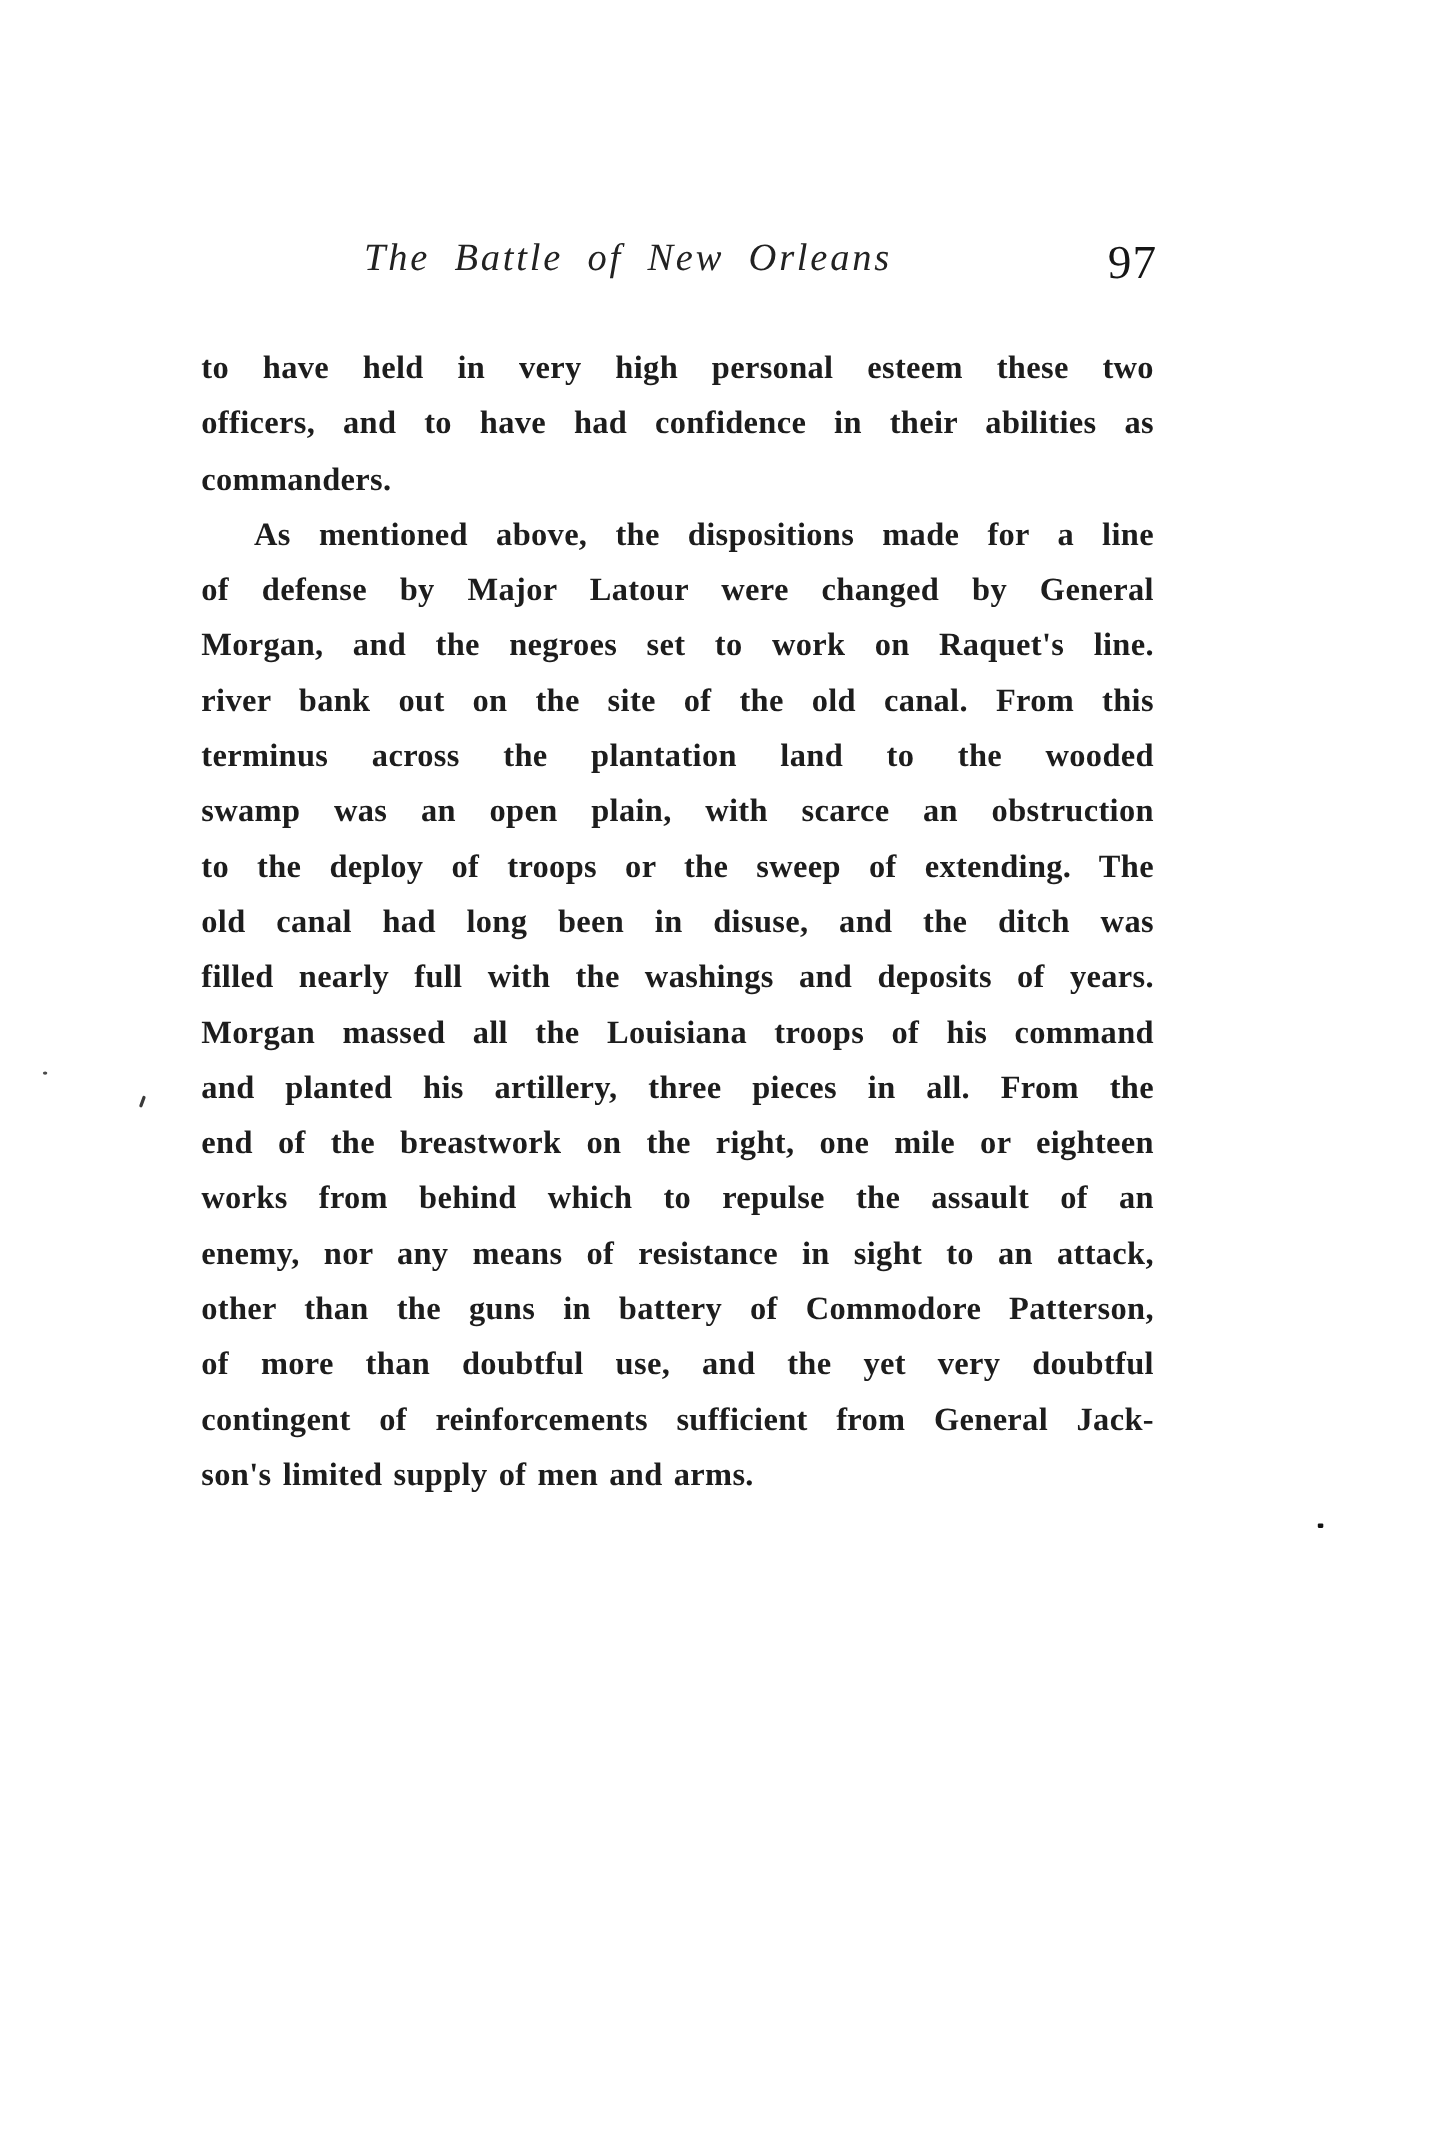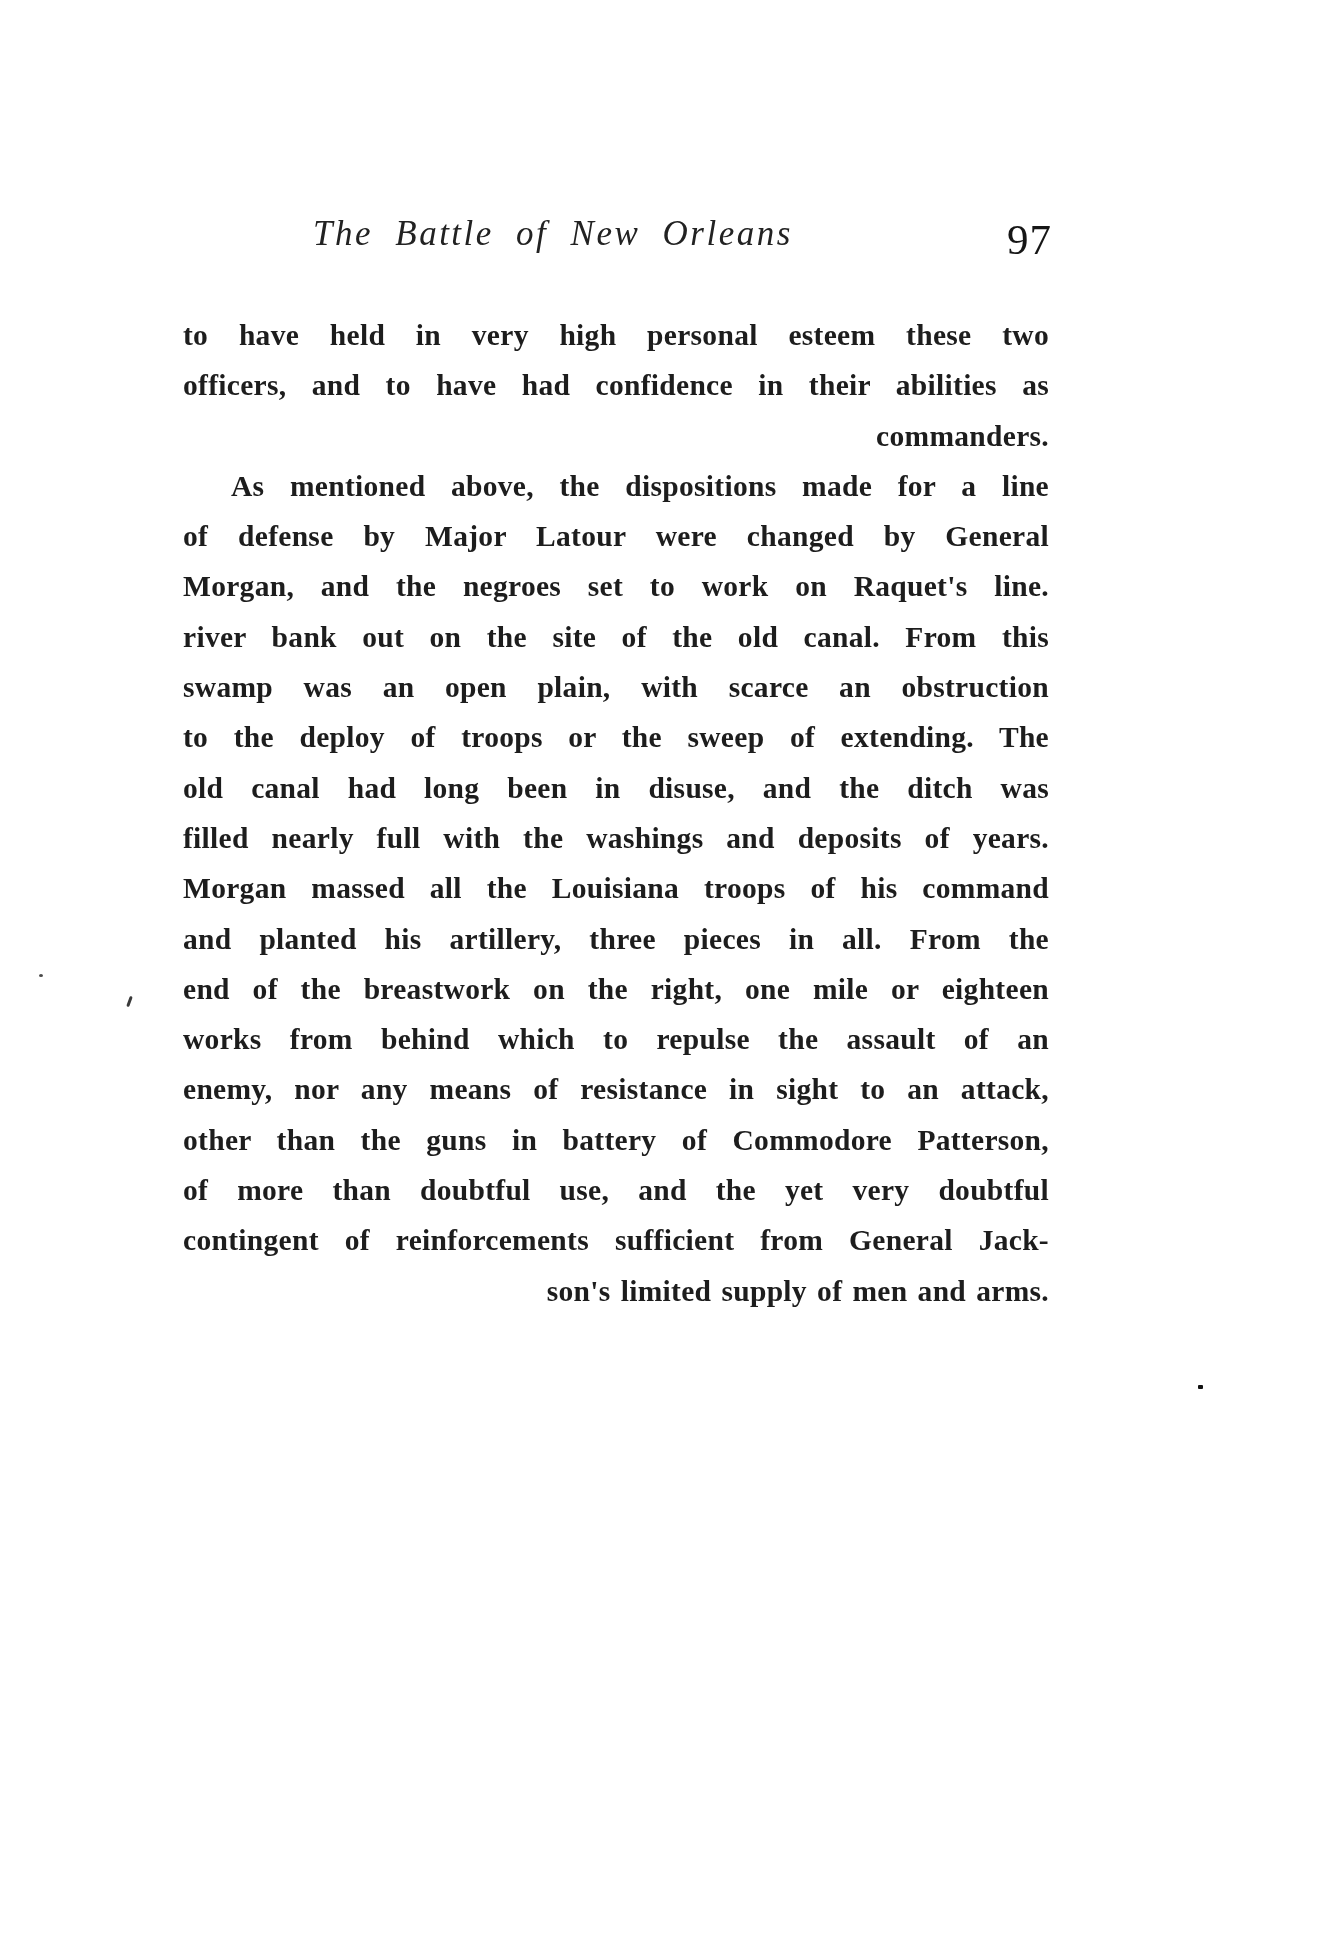--- a/index.html
+++ b/index.html
@@ -12,21 +12,21 @@
     width: 1320px;
     height: 1944px;
     background: #ffffff;
     font-family: "Liberation Serif", "DejaVu Serif", serif;
     color: #1d1d1d;
     overflow: hidden;
   }
   
   .running-title {
     position: absolute;
-    left: 313px;
+    left: 331px;
     top: 208px;
     font-style: italic;
     font-size: 35px;
     line-height: 52px;
     letter-spacing: 2.5px;
     word-spacing: 11px;
     color: #222222;
     white-space: nowrap;
   }
   .page-number {
@@ -47,21 +47,21 @@
     font-weight: bold;
   }
   .text-line {
     font-size: 29.5px;
     line-height: 50.3px;
     height: 50.3px;
     overflow: hidden;
     letter-spacing: 0.3px;
     word-spacing: 2.5px;
     white-space: normal;
-    text-align: right;
+    text-align: left;
     color: #1d1d1d;
   }
   
   .text-line.j {
     text-align: justify;
   }
   .text-line.j::after {
     content: "";
     display: inline-block;
     width: 100%;
@@ -111,20 +111,21 @@
   </header>
 
   <main class="body-text">
       <div class="text-line j">to have held in very high personal esteem these two</div>
       <div class="text-line j">officers, and to have had confidence in their abilities as</div>
       <div class="text-line">commanders.</div>
       <div class="text-line j indent">As mentioned above, the dispositions made for a line</div>
       <div class="text-line j">of defense by Major Latour were changed by General</div>
       <div class="text-line j">Morgan, and the negroes set to work on Raquet's line.</div>
       <div class="text-line j">river bank out on the site of the old canal.  From this</div>
+      <div class="text-line j">terminus across the plantation land to the wooded</div>
       <div class="text-line j">swamp was an open plain, with scarce an obstruction</div>
       <div class="text-line j">to the deploy of troops or the sweep of extending.  The</div>
       <div class="text-line j">old canal had long been in disuse, and the ditch was</div>
       <div class="text-line j">filled nearly full with the washings and deposits of years.</div>
       <div class="text-line j">Morgan massed all the Louisiana troops of his command</div>
       <div class="text-line j">and planted his artillery, three pieces in all.  From the</div>
       <div class="text-line j">end of the breastwork on the right, one mile or eighteen</div>
       <div class="text-line j">works from behind which to repulse the assault of an</div>
       <div class="text-line j">enemy, nor any means of resistance in sight to an attack,</div>
       <div class="text-line j">other than the guns in battery of Commodore Patterson,</div>

